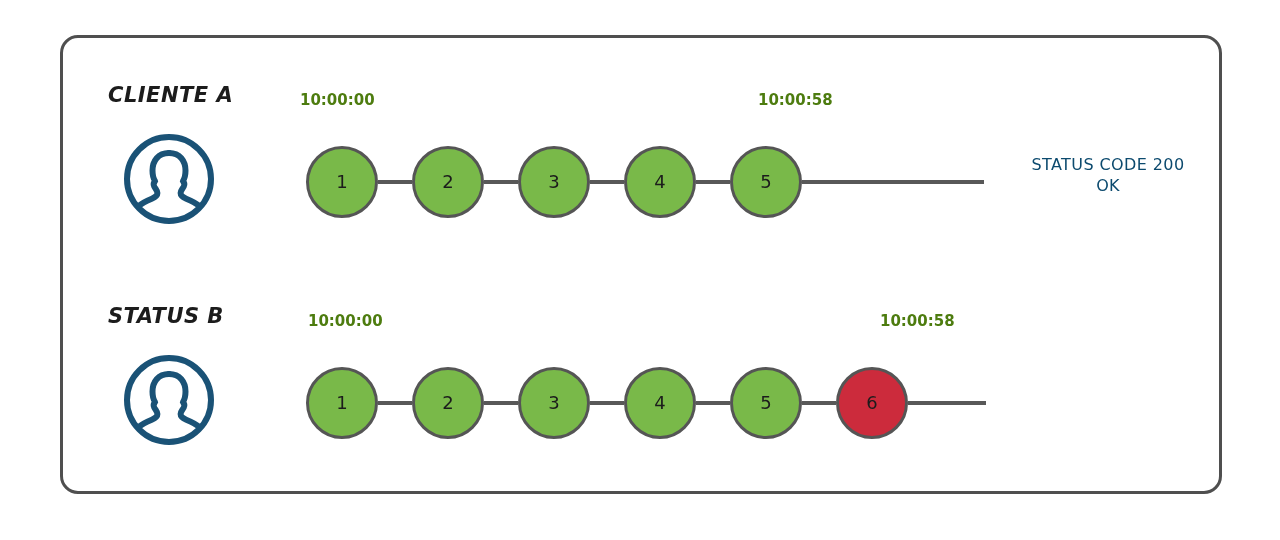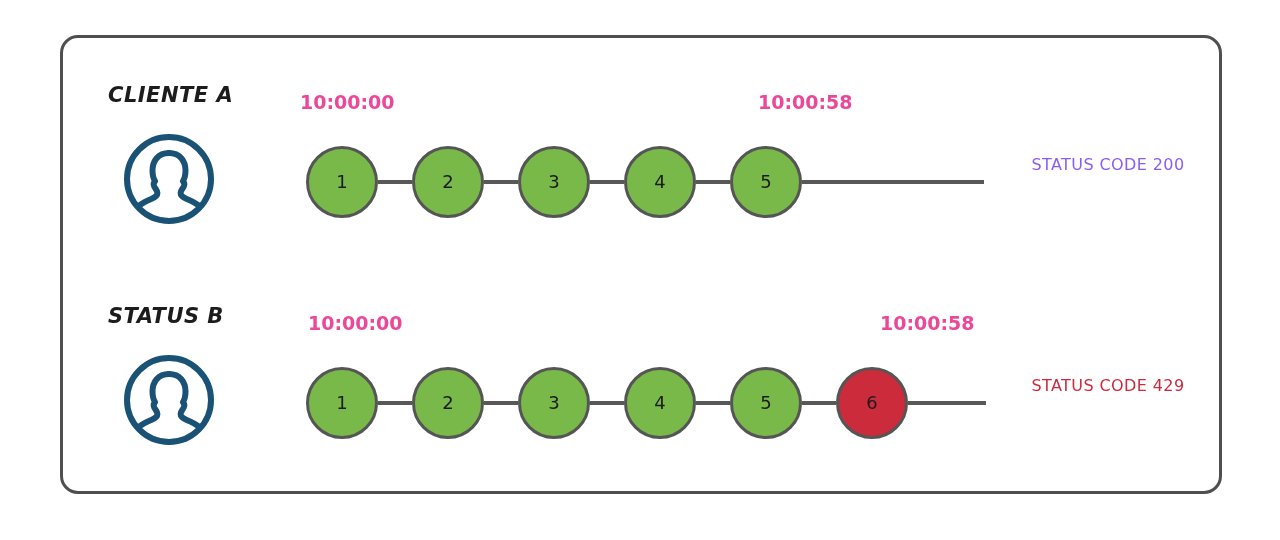--- a/index.html
+++ b/index.html
@@ -105,23 +105,23 @@
     top: 34px;
     height: 4px;
     background: #585858;
   }
 
   
   .timestamp {
     position: absolute;
     top: 53px;
     font-family: "DejaVu Sans", sans-serif;
-    font-size: 19px;
+    font-size: 15px;
     font-weight: 700;
-    color: #ec4899;
+    color: #4d7c0f;
     white-space: nowrap;
   }
 
   
   .status {
     position: absolute;
     top: 116px;
     width: 230px;
     text-align: center;
     font-family: "DejaVu Sans", sans-serif;
@@ -130,21 +130,21 @@
     white-space: nowrap;
   }
   .status .line1 {
     display: block;
     letter-spacing: 0.4px;
   }
   .status .line2 {
     display: block;
     letter-spacing: 0.2px;
   }
-  .status.ok { color: #8b5cf6; }
+  .status.ok { color: #0c4a6e; }
   .status.err { color: #cc2b3c; }
 </style>
 </head>
 <body>
 
 <div id="canvas">
   <div class="card">
 
     <div class="row row-a">
 
@@ -195,20 +195,21 @@
         <div class="node-wrap" style="left:318px;">
           <div class="node ok">4</div>
         </div>
         <div class="node-wrap" style="left:424px;">
           <div class="node ok">5</div>
         </div>
       </div>
 
       <div class="status ok" style="left:930px;">
         <span class="line1">STATUS CODE 200</span>
+        <span class="line2">OK</span>
       </div>
     </div>
 
     <div class="row row-b">
 
       <div class="client-name">STATUS B</div>
 
       <div class="avatar">
         <svg viewBox="0 0 92 92" xmlns="http://www.w3.org/2000/svg">
           <circle cx="46" cy="46" r="42" fill="none" stroke="#1a5276" stroke-width="6"></circle>
@@ -255,18 +256,17 @@
         </div>
         <div class="node-wrap" style="left:424px;">
           <div class="node ok">5</div>
         </div>
         <div class="node-wrap" style="left:530px;">
           <div class="node err">6</div>
         </div>
       </div>
 
       <div class="status err" style="left:930px;">
-        <span class="line1">STATUS CODE 429</span>
       </div>
     </div>
 
   </div>
 </div>
 
 </body></html>

